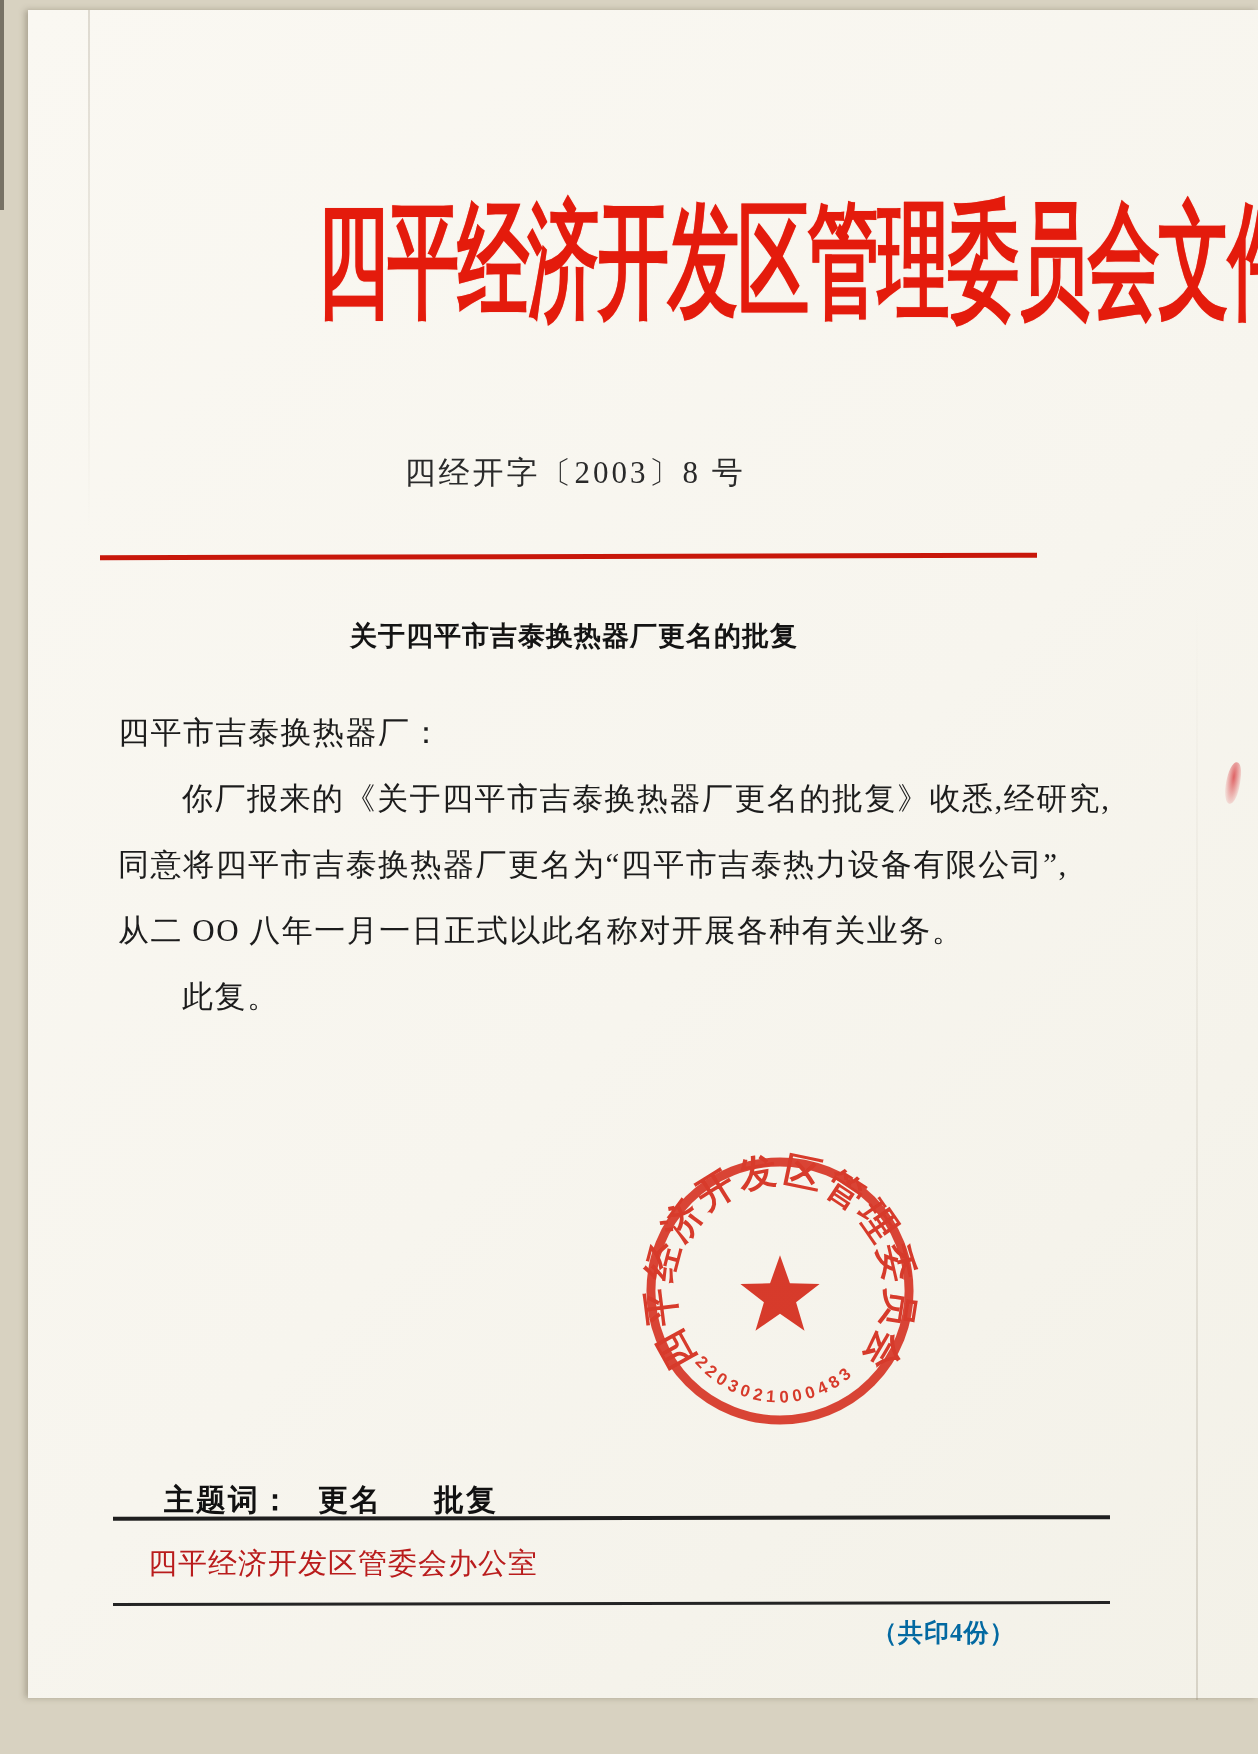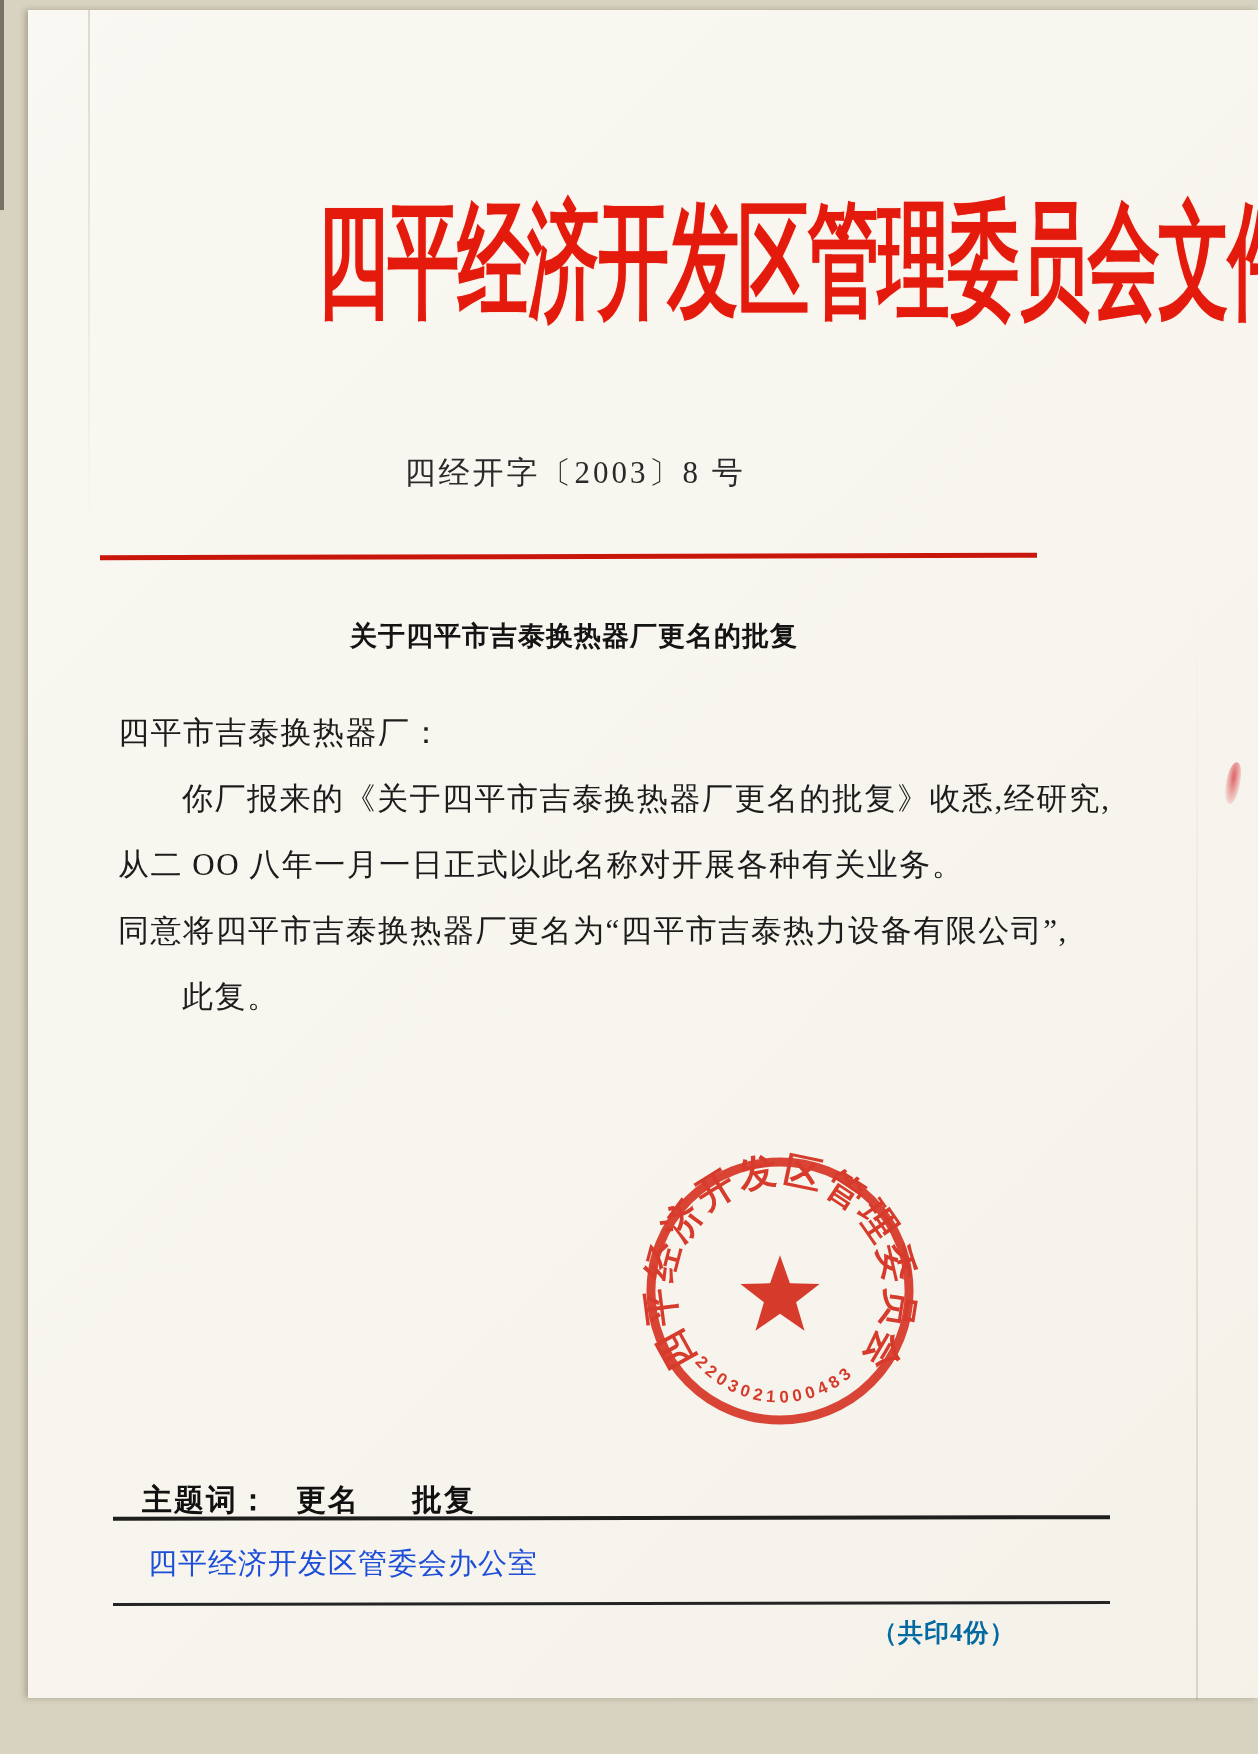--- a/index.html
+++ b/index.html
@@ -83,34 +83,34 @@
     font-family:"Liberation Serif", serif;
     z-index:1;
   }
   .seal{
     position:absolute;left:641px;top:1152px;width:278px;height:278px;
     z-index:2;mix-blend-mode:multiply;opacity:.92;
   }
   .seal text{fill:#dd2c1c;}
   
   .subject-row{
-    position:absolute;left:142px;top:1480px;
+    position:absolute;left:164px;top:1480px;
     font-family:Liberation Sans, sans-serif;font-weight:bold;
     font-size:30px;color:#111;letter-spacing:2px;white-space:nowrap;
   }
   .subject-row .term1{margin-left:26px;}
   .subject-row .term2{margin-left:52px;}
   .footer-rule-1{
     position:absolute;left:113px;top:1516px;width:997px;height:4px;background:#1f1f1f;
     transform:rotate(-0.1deg);
   }
   .office-row{
     position:absolute;left:148px;top:1544px;width:892px;
     display:flex;justify-content:space-between;align-items:flex-end;
-    font-size:29px;color:#1d4ed8;letter-spacing:1px;white-space:nowrap;
+    font-size:29px;color:#b91c1c;letter-spacing:1px;white-space:nowrap;
     font-family:"Liberation Sans", sans-serif;
   }
   .footer-rule-2{
     position:absolute;left:113px;top:1602px;width:997px;height:3px;background:#242424;
     transform:rotate(-0.12deg);
   }
   .copies-note{
     position:absolute;left:872px;top:1616px;
     font-size:25px;color:#0369a1;letter-spacing:1px;
     font-family:"Liberation Serif", serif;
@@ -137,22 +137,22 @@
 
   <div class="red-divider"></div>
 
   <div class="doc-title-wrap">
     <span class="doc-title">关于四平市吉泰换热器厂更名的批复</span>
   </div>
 
   <div class="body-block">
     <p>四平市吉泰换热器厂：</p>
     <p class="indent">你厂报来的《关于四平市吉泰换热器厂更名的批复》收悉,经研究,</p>
+    <p>同意将四平市吉泰换热器厂更名为“四平市吉泰热力设备有限公司”,</p>
     <p>从二 OO 八年一月一日正式以此名称对开展各种有关业务。</p>
-    <p>同意将四平市吉泰换热器厂更名为“四平市吉泰热力设备有限公司”,</p>
     <p class="indent">此复。</p>
   </div>
 
 
   <svg class="seal" viewBox="0 0 280 280">
     <circle cx="140" cy="140" r="130" fill="none" stroke="#dd2c1c" stroke-width="9" opacity="0.95"></circle>
     <path id="sealArcTop" d="M 57,209 A 108,108 0 1 1 223,209" fill="none"></path>
     <text font-size="38" font-weight="bold" letter-spacing="3" font-family="Liberation Sans, sans-serif">
       <textPath href="#sealArcTop" startOffset="0">四平经济开发区管理委员会</textPath>
     </text>

